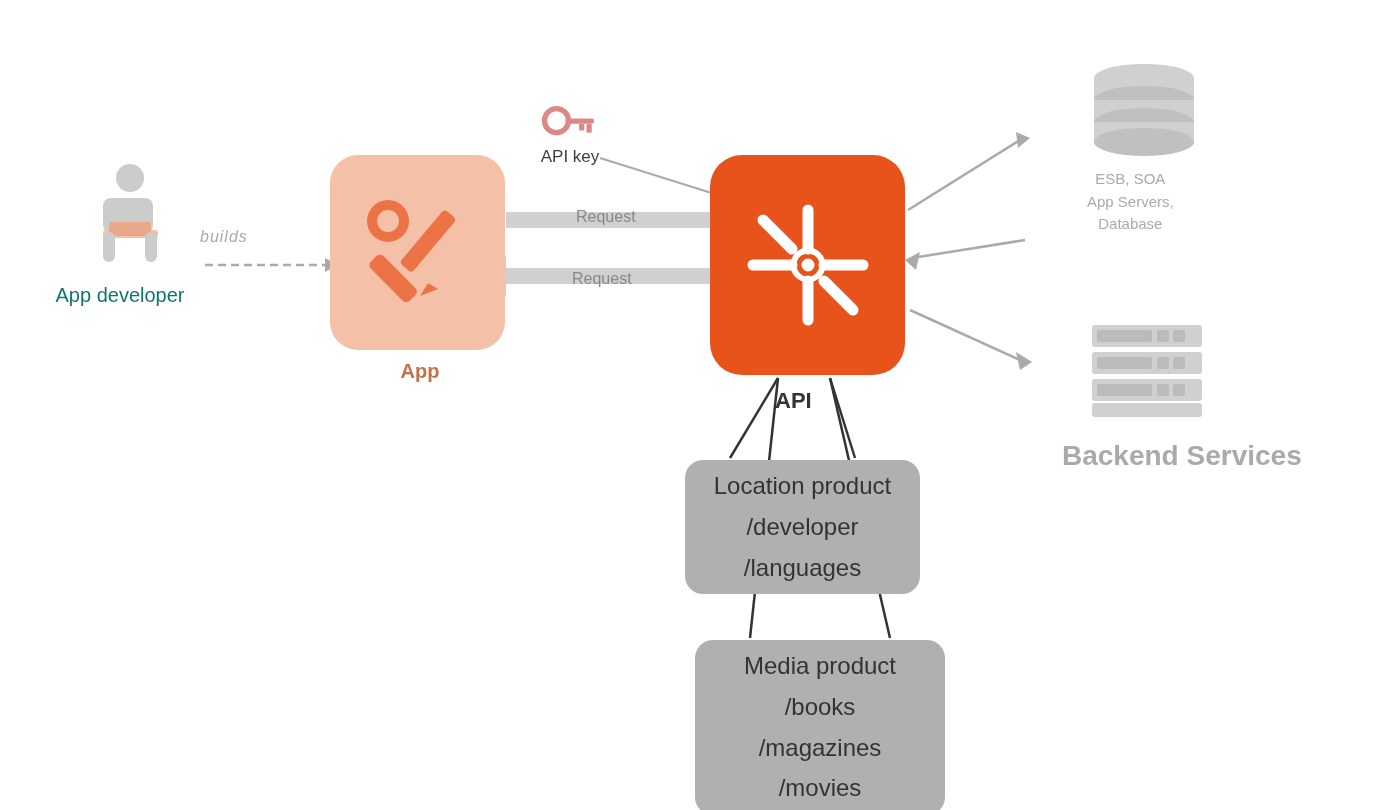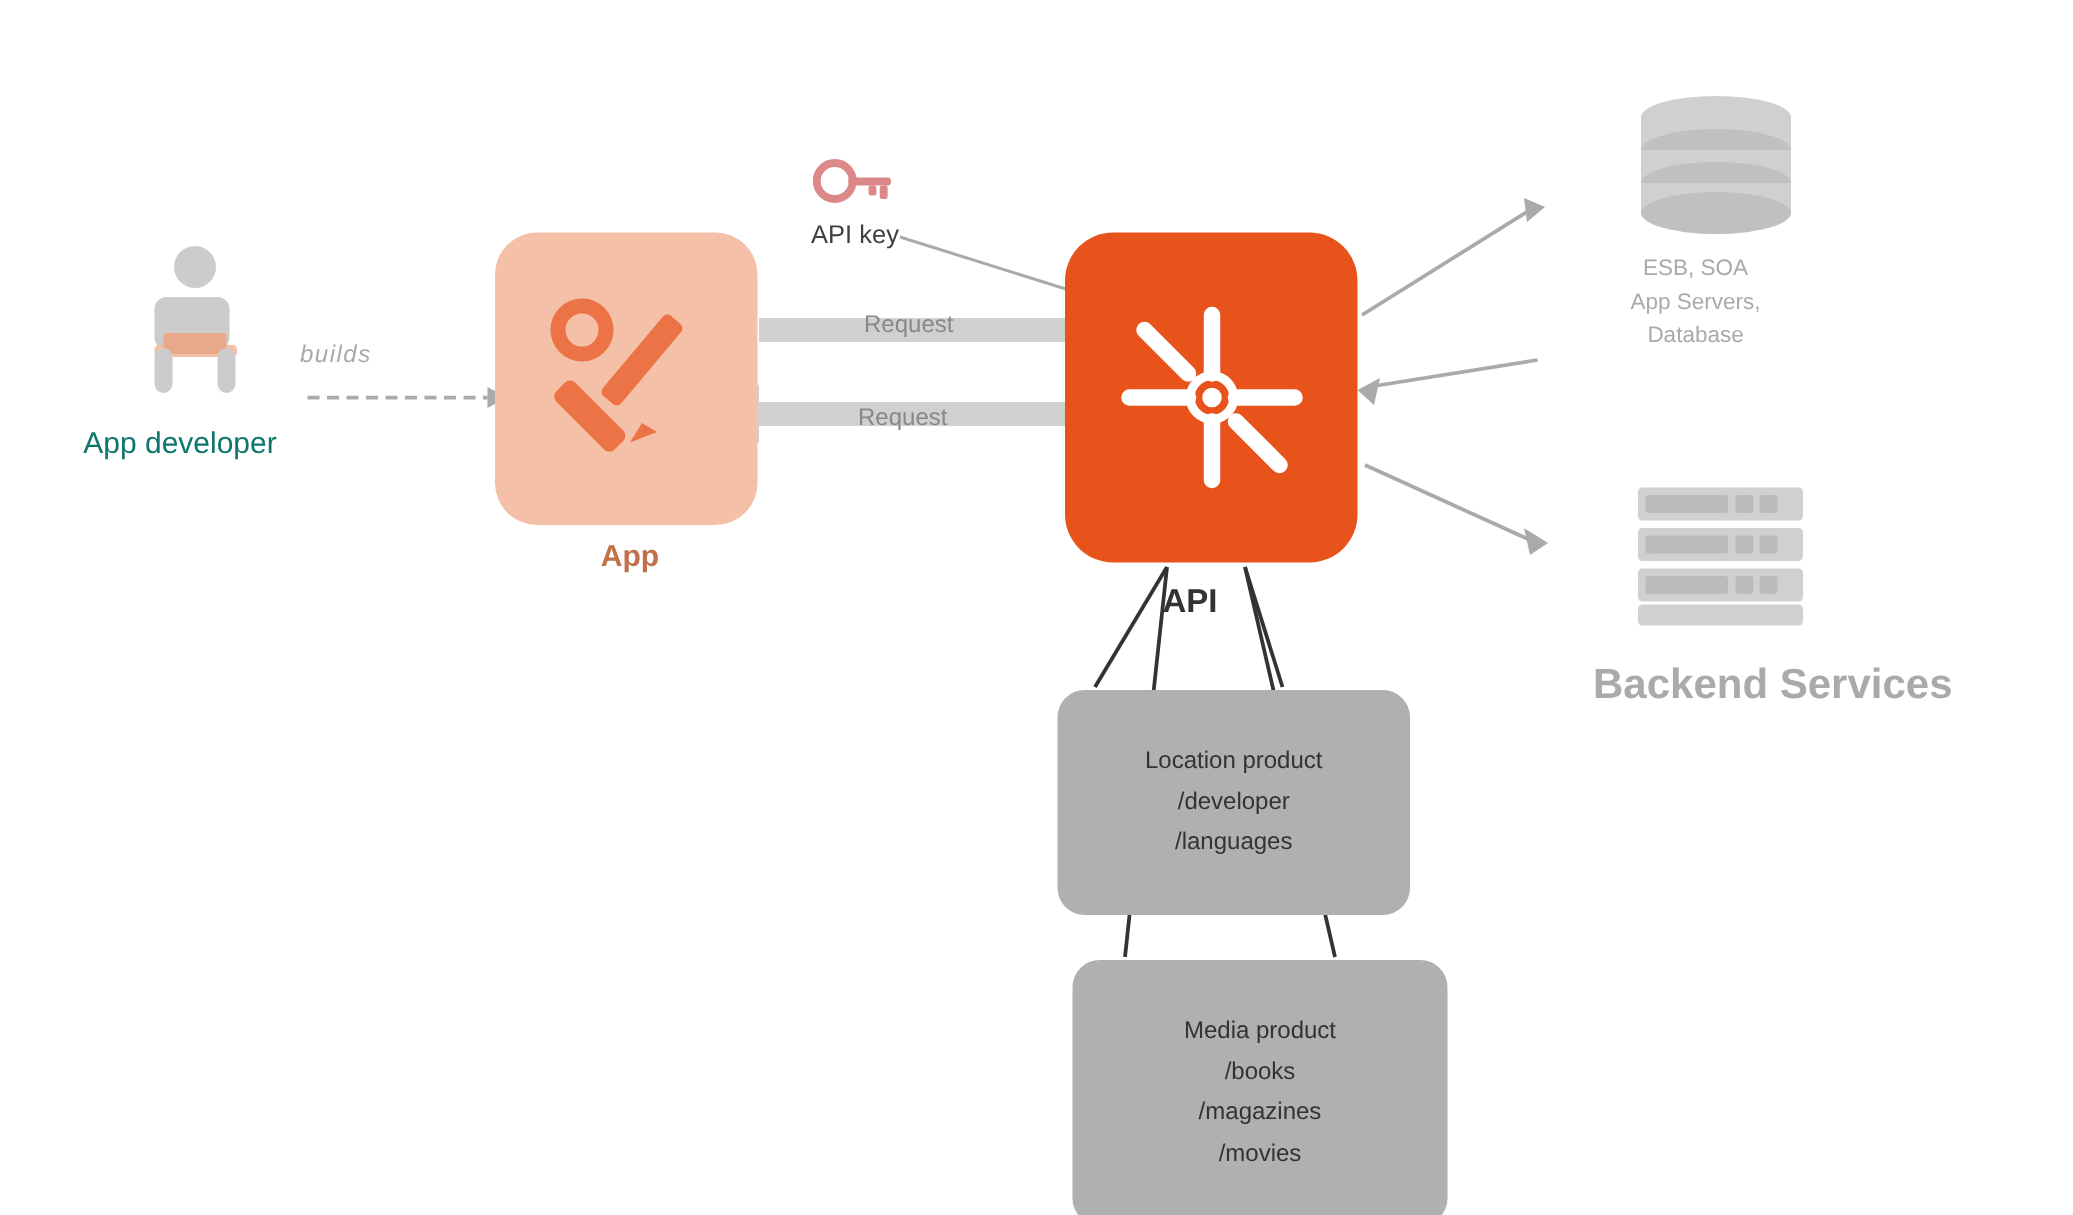--- a/index.html
+++ b/index.html
@@ -116,26 +116,25 @@
       font-weight: bold;
       color: #333;
       width: 70px;
     }
 
     
     .product-box {
       position: absolute;
       background: #b0b0b0;
       border-radius: 18px;
-      padding: 34px 28px;
+      padding: 6px 28px;
       text-align: center;
       color: #333;
-      font-size: 16px;
+      font-size: 24px;
       line-height: 1.7;
-      margin-left: 20px;
     }
     .location-box {
       left: 685px;
       top: 460px;
       width: 235px;
     }
     .media-box {
       left: 695px;
       top: 640px;
       width: 250px;

